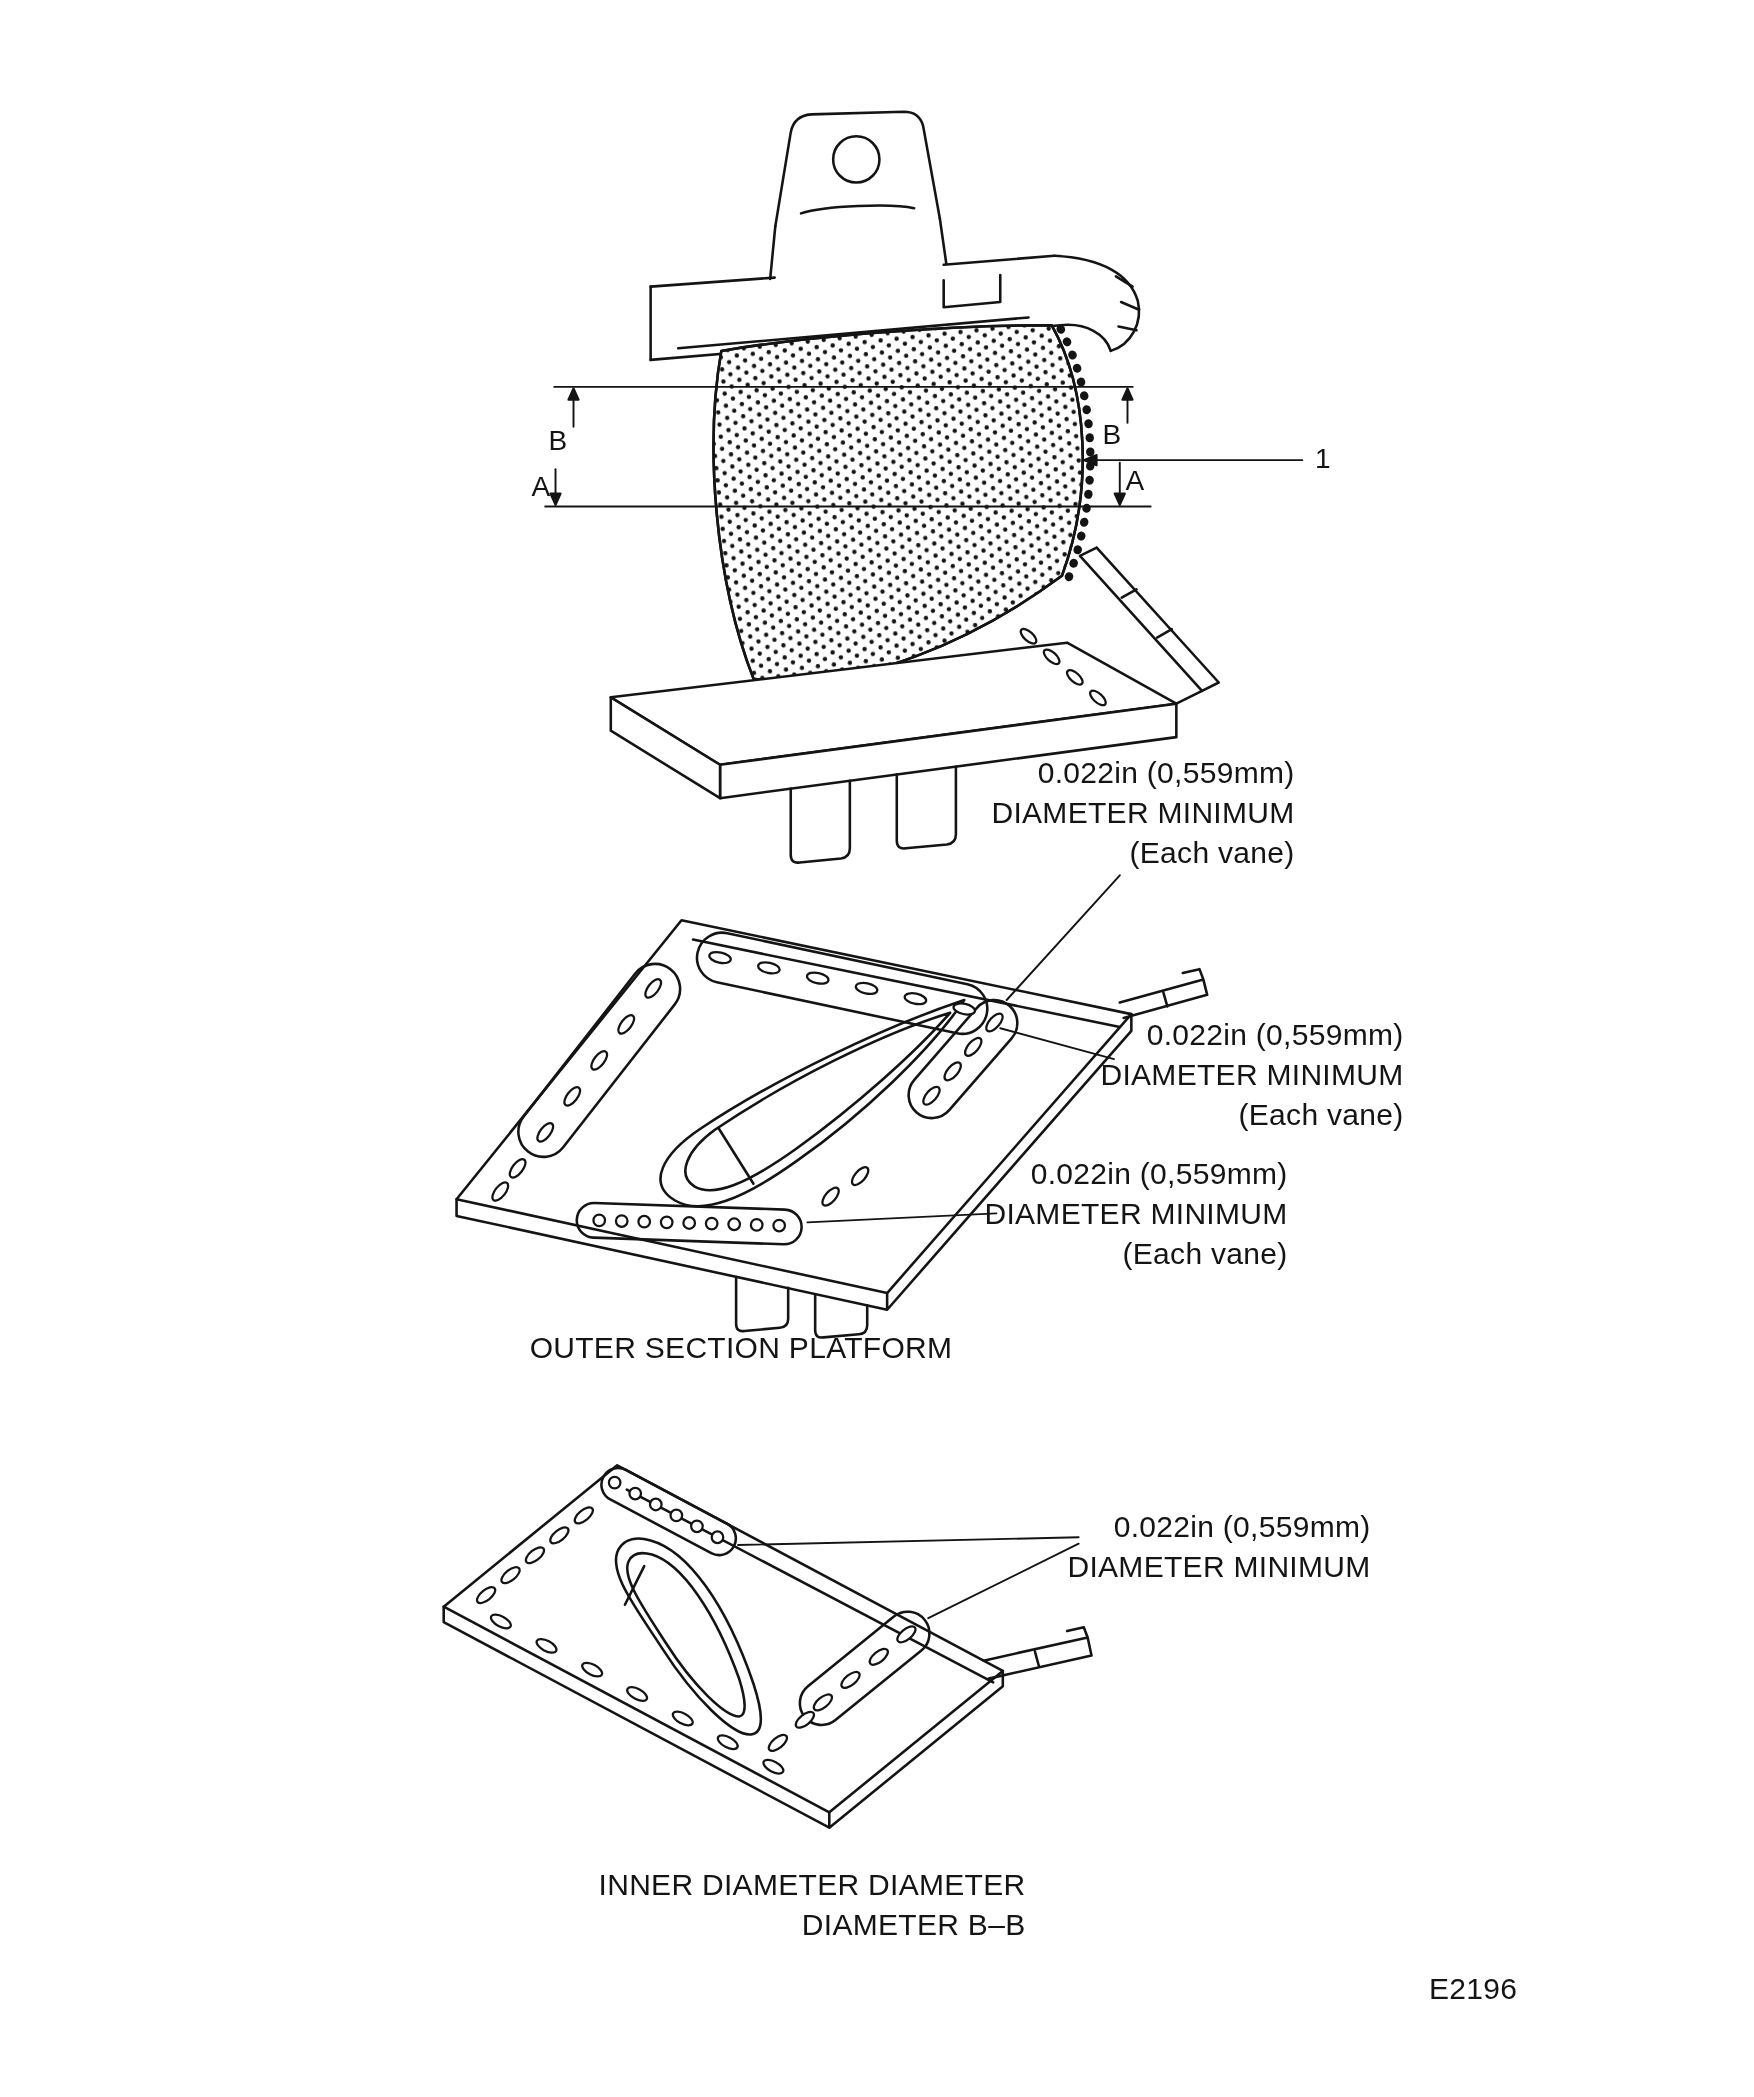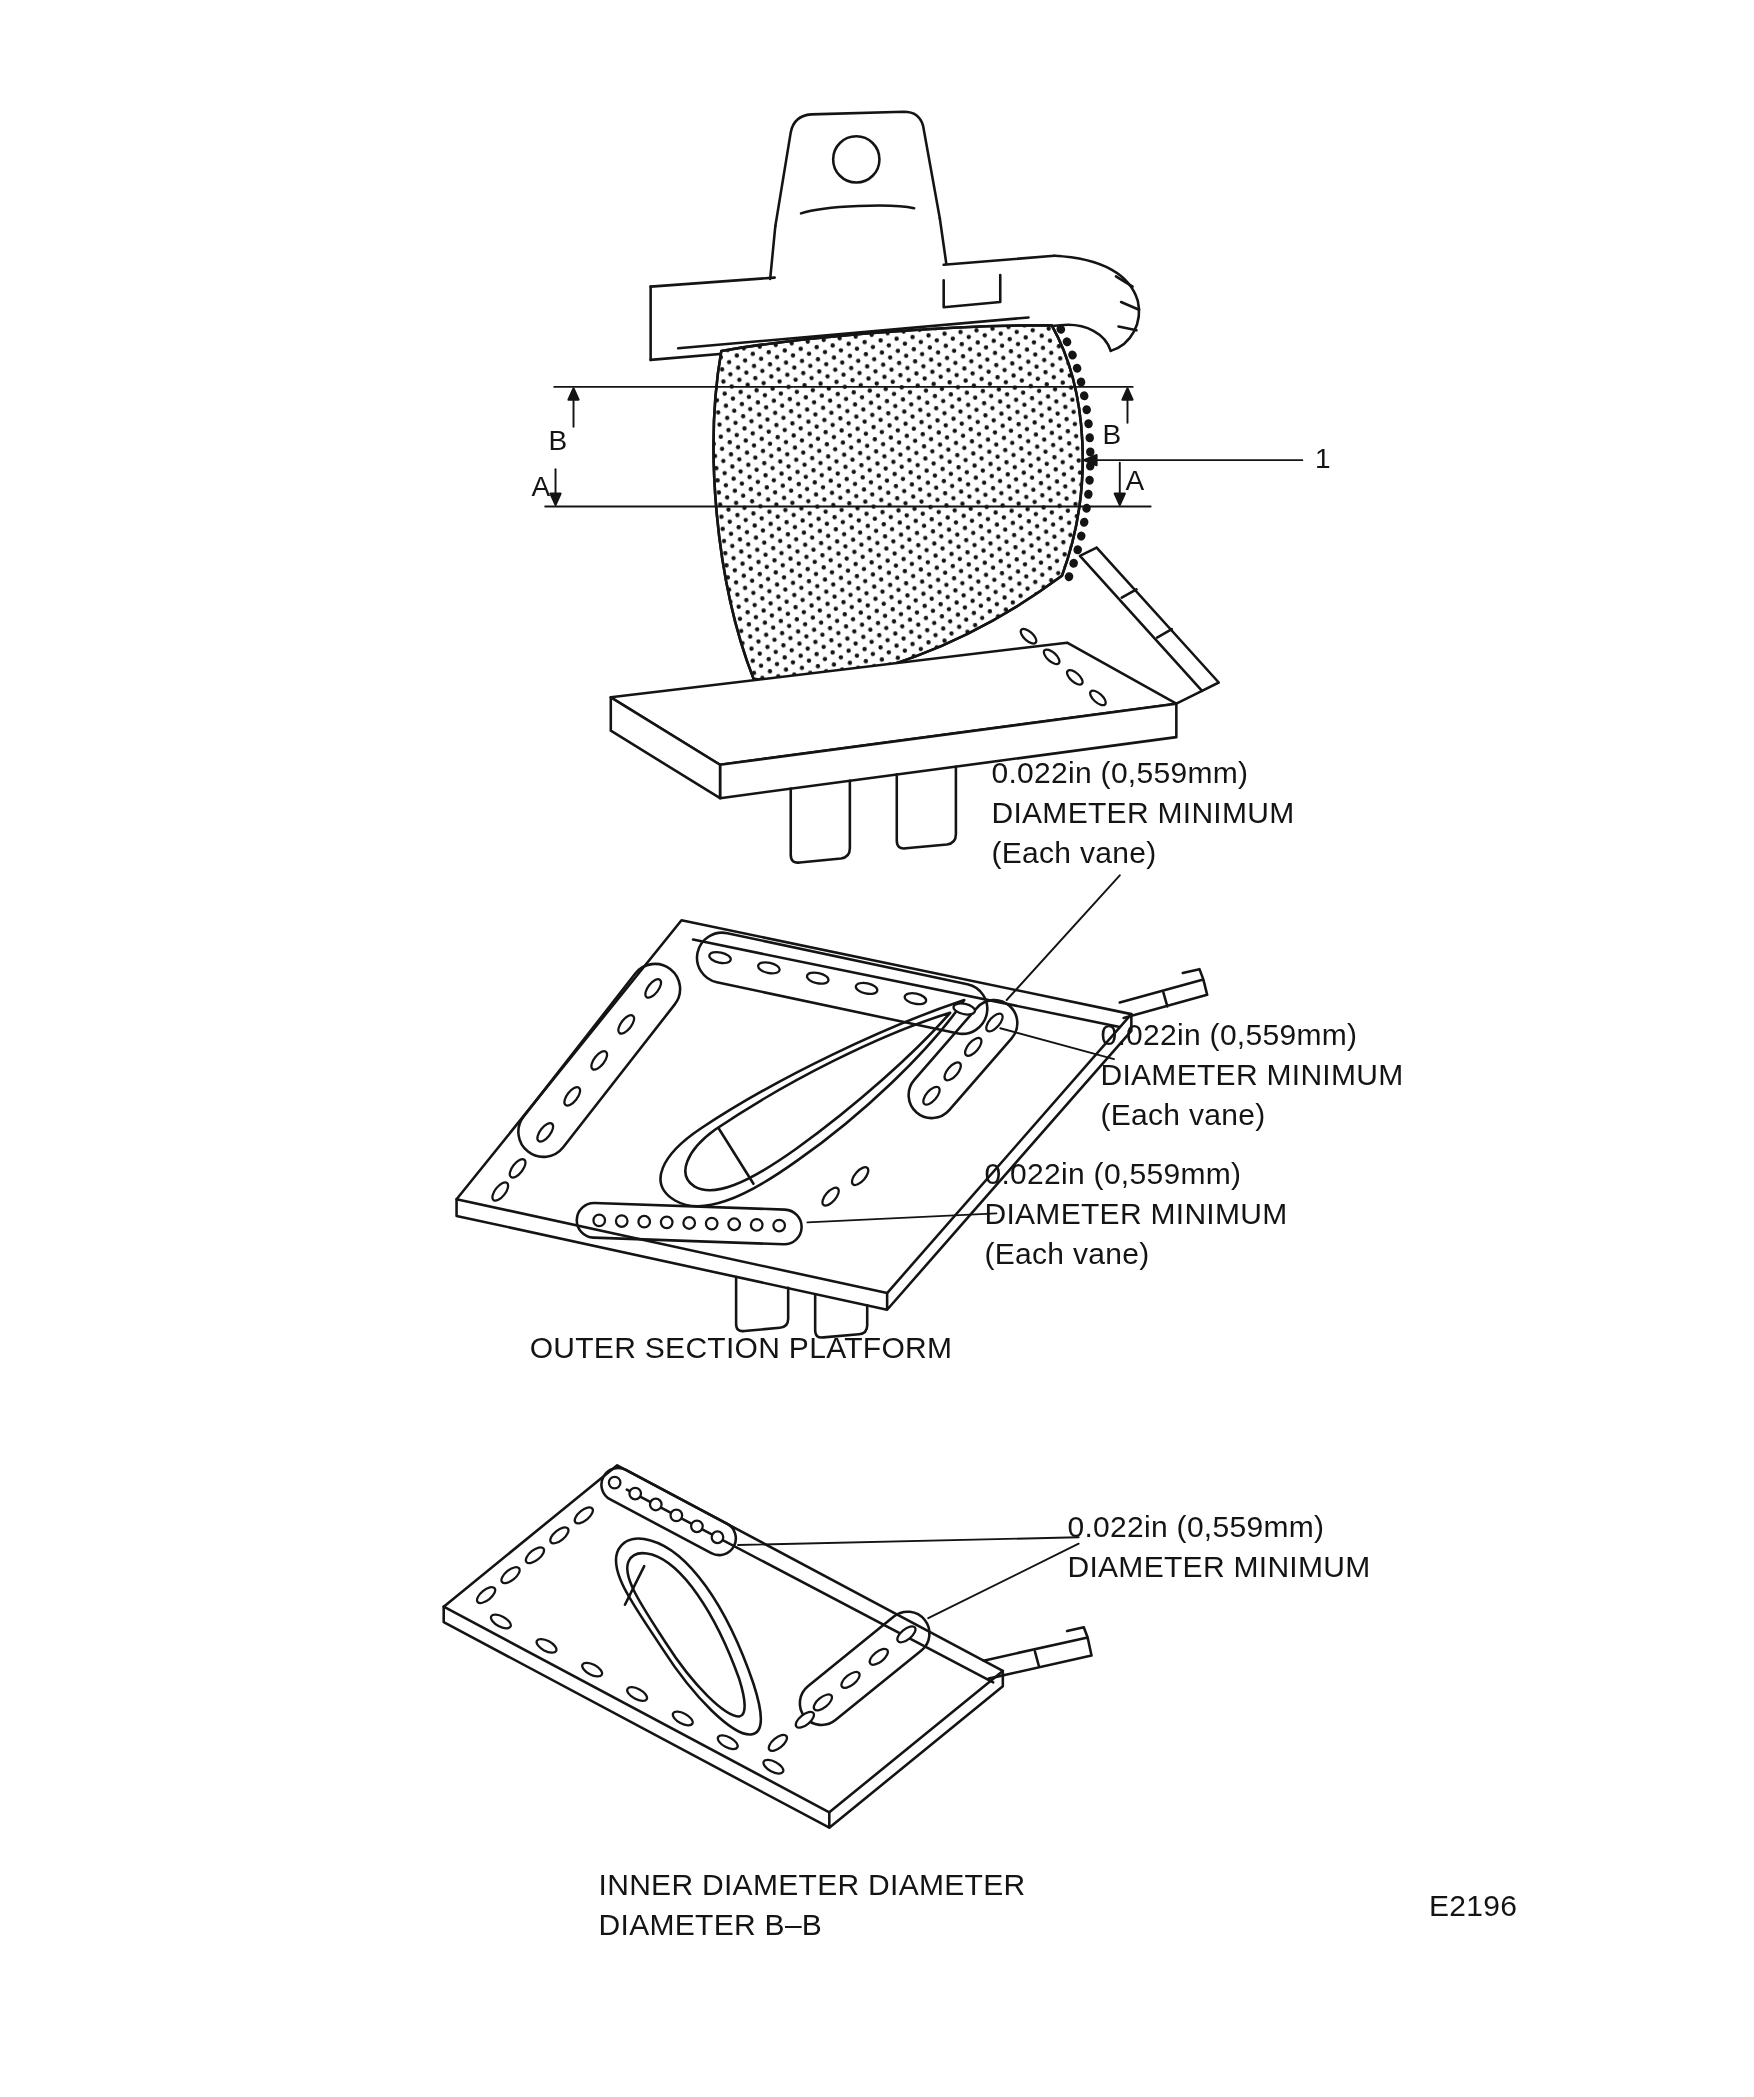--- a/index.html
+++ b/index.html
@@ -5,21 +5,21 @@
   *{box-sizing:border-box}
   html,body{margin:0;padding:0;background:#ffffff}
   .page{
     position:relative;width:1755px;height:2097px;background:#ffffff;
     font-family:"Liberation Sans","DejaVu Sans",sans-serif;color:#141414;overflow:hidden;
   }
   svg.art{position:absolute;left:0;top:0}
   .txt{position:absolute;transform:translate(-50%,-50%);white-space:nowrap}
   .marker{font-size:28px;font-weight:400;letter-spacing:0.3px}
   .block{
-    position:absolute;transform:translateX(-50%);text-align:left;
+    position:absolute;transform:translateX(-50%);text-align:right;
     font-size:30px;line-height:40px;font-weight:400;letter-spacing:0.3px;white-space:nowrap;
   }
 </style>
 </head>
 <body>
 
 <div class="page">
 
   <svg class="art" width="1755" height="2097" viewBox="0 0 2730 3263">
     <defs>
@@ -228,16 +228,16 @@
   </div>
 
   <div class="block" style="left:741px;top:1328px">
     <div>OUTER SECTION PLATFORM</div>
   </div>
   <div class="block" style="left:812px;top:1865px">
     <div>INNER DIAMETER DIAMETER</div>
     <div>DIAMETER B–B</div>
   </div>
 
-  <div class="txt marker" style="left:1473px;top:1906px;font-size:30px">E2196</div>
+  <div class="txt marker" style="left:1473px;top:1989px;font-size:30px">E2196</div>
 
 </div>
 
 
 </body></html>

